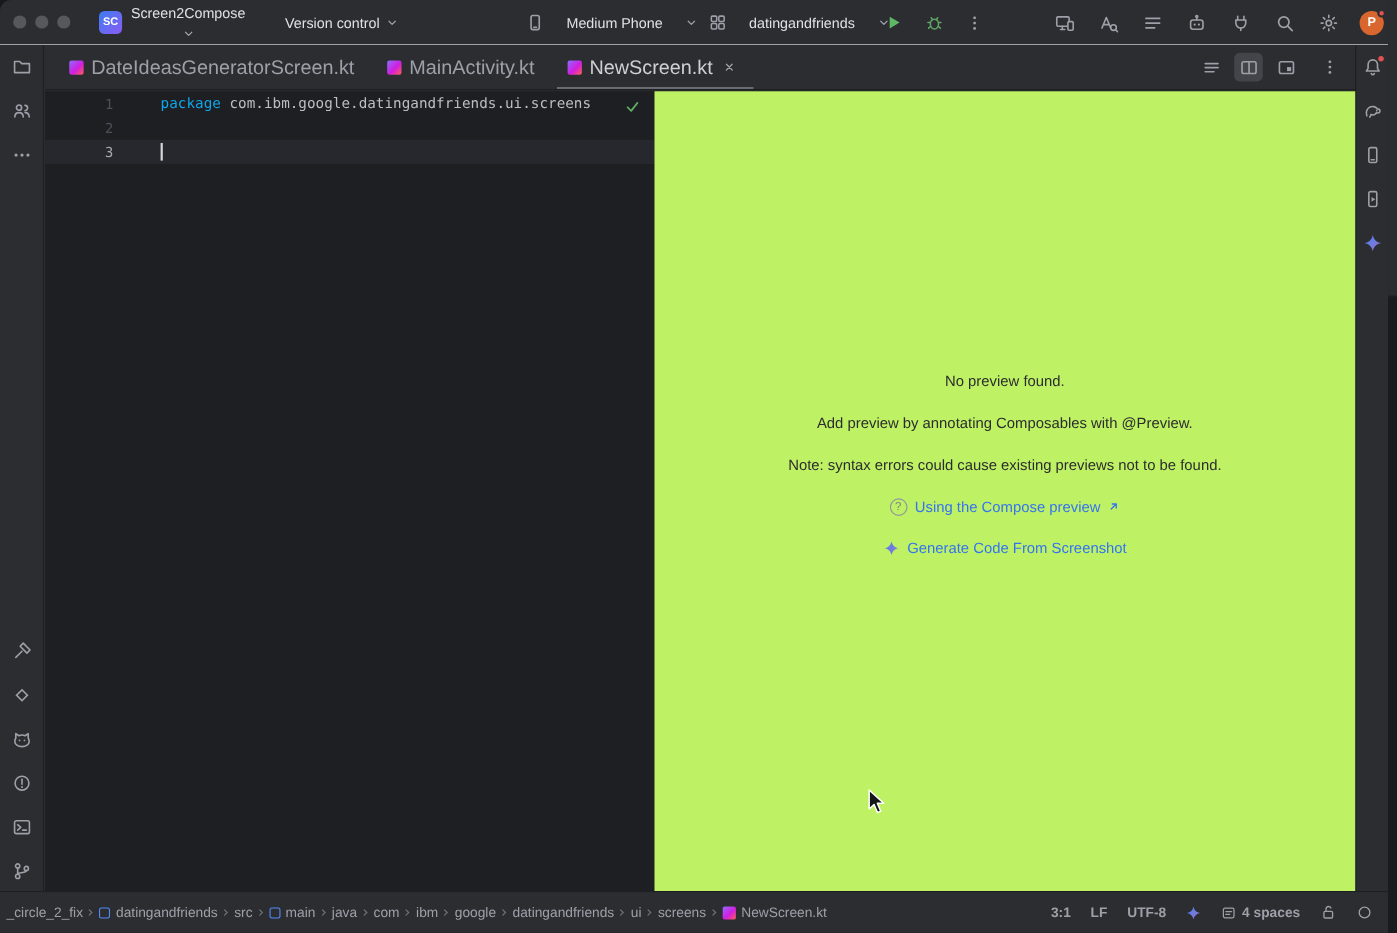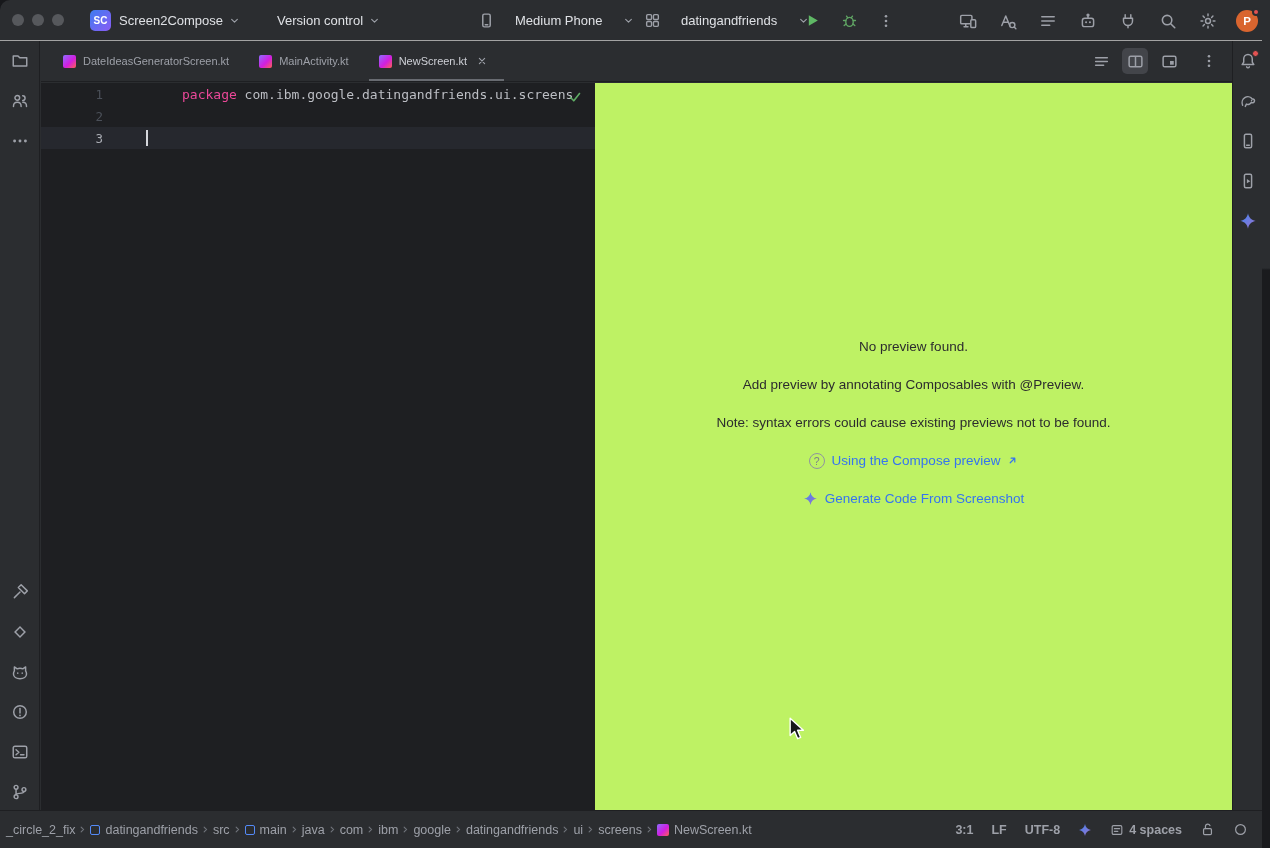--- a/index.html
+++ b/index.html
@@ -19,21 +19,21 @@
 
   
   .titlebar { position:absolute; left:0; top:0; right:0; height:41px; border-bottom:1px solid #a3a3a3;
               display:flex; align-items:center; border-radius:10px 0 0 0; }
   .tl-group { display:flex; gap:8px; margin-left:12px; }
   .tl { width:12px; height:12px; border-radius:50%; background:#56585c; }
   .app-badge { margin-left:26px; width:21px; height:21px; border-radius:5px; flex:none;
                background:linear-gradient(135deg,#3d7cf0,#8a5cf5); color:#fff; font-size:10px; font-weight:bold;
                display:flex; align-items:center; justify-content:center; }
   .tb-item { display:flex; align-items:center; gap:5px; color:#dfe1e5; font-size:13px; cursor:default; }
-  .mi-project { margin-left:8px; }
+  .mi-project { margin-left:8px;flex-direction:column; }
   .mi-vcs { margin-left:36px; }
   .abs-item { position:absolute; top:0; height:41px; display:flex; align-items:center; gap:20px; color:#dfe1e5; font-size:13px; }
   .pos-device { left:478px; }
   .pos-runcfg { left:644px; }
   .pos-runactions { left:800px; gap:13px; }
   .tb-right { position:absolute; right:4px; top:0; height:41px; display:flex; align-items:center; gap:16px; }
   .icon-btn { width:24px; height:24px; display:flex; align-items:center; justify-content:center; border-radius:4px; }
   .avatar { width:22px; height:22px; border-radius:50%; background:#d9652f; color:#fff; font-weight:bold; font-size:11.5px;
             display:flex; align-items:center; justify-content:center; position:relative; }
   .avatar .dot { position:absolute; top:-2px; right:-2px; width:8px; height:8px; background:#e35252;
@@ -46,36 +46,36 @@
   .stretch { flex:1; }
   .rightstrip { position:absolute; right:0; top:41px; width:30px; bottom:38px; background:#2b2d30; border-left:1px solid #1e1f22;
                 display:flex; flex-direction:column; align-items:center; padding-top:8px; gap:16px; }
   .strip-btn { width:24px; height:24px; display:flex; align-items:center; justify-content:center; border-radius:5px; position:relative; }
   .strip-btn .dot { position:absolute; top:1px; right:1px; width:7px; height:7px; background:#e35252;
                     border:1.5px solid #2b2d30; border-radius:50%; }
 
   
   .tabbar { position:absolute; left:41px; top:41px; right:30px; height:41px; background:#2b2d30; border-bottom:1px solid #1e1f22;
             display:flex; align-items:stretch; padding-left:12px; }
-  .tab { display:flex; align-items:center; gap:7px; padding:0 14px 0 10px; margin-right:6px; font-size:11px; color:#9da0a8; }
+  .tab { display:flex; align-items:center; gap:7px; padding:0 14px 0 10px; margin-right:6px; font-size:18px; color:#9da0a8; }
   .tab.active { color:#ced0d6; box-shadow:inset 0 -2px 0 #686b71; }
   .kotlin-icon { width:13px; height:13px; border-radius:2px; flex:none;
                  background:linear-gradient(135deg,#8f6cff 0%,#d11ee0 55%,#ff5e54 100%); }
   .tab-close { width:16px; height:16px; display:flex; align-items:center; justify-content:center; border-radius:3px; }
   .viewmodes { margin-left:auto; display:flex; align-items:center; gap:8px; padding-right:10px; }
   .vm { width:26px; height:26px; border-radius:5px; display:flex; align-items:center; justify-content:center; }
   .vm.selected { background:#43454a; }
 
   
   .editor { position:absolute; left:41px; top:83px; width:554px; bottom:38px; background:#1e1f22;
             font-family:"DejaVu Sans Mono","Liberation Mono",monospace; }
   .line { height:22px; display:flex; align-items:center; font-size:13px; }
   .num { width:62px; text-align:right; color:#4b5059; font-size:12.5px; flex:none; }
   .codetext { margin-left:43px; color:#bcbec4; white-space:pre; }
-  .kw { color:#ec4899;margin-left:36px; }
+  .kw { color:#0ea5e9; }
   .line.current { background:#26282e; }
   .line.current .num { color:#a8abb2; }
   .caret { display:inline-block; width:1.5px; height:16px; background:#d4d6db; vertical-align:middle; }
   .inspect { position:absolute; top:6px; right:12px; }
 
   
   .preview { position:absolute; left:595px; top:83px; right:30px; bottom:38px; background:#bef264; color:#2c2c2e; }
   .pv-inner { padding-top:254px; text-align:center; font-size:13.5px; }
   .pv-row { height:19px; margin-bottom:19px; display:flex; justify-content:center; align-items:center; gap:7px; }
   .pv-link { color:#3574f0; cursor:pointer; }

